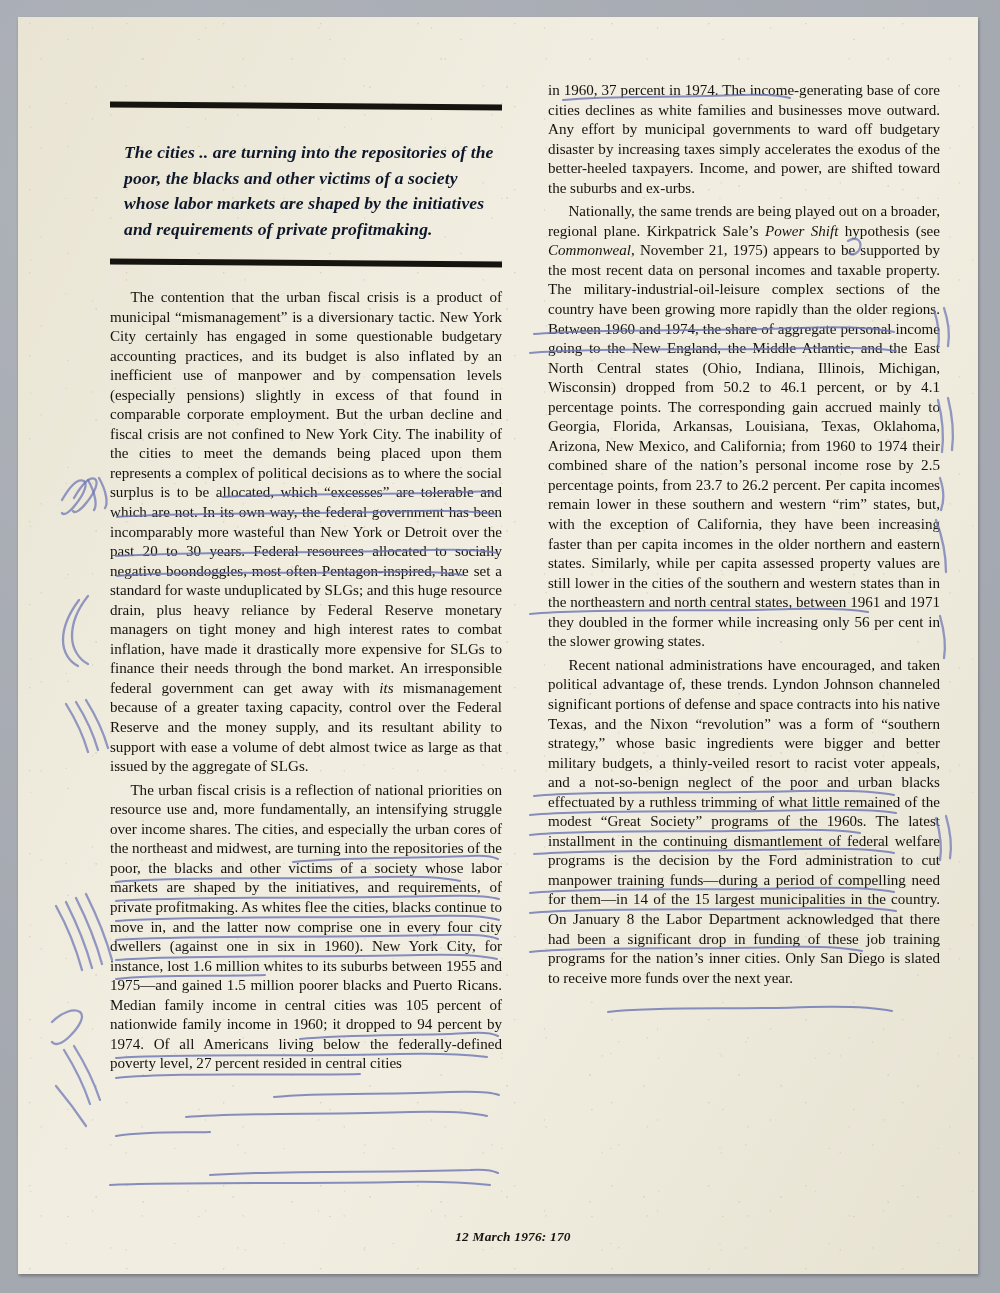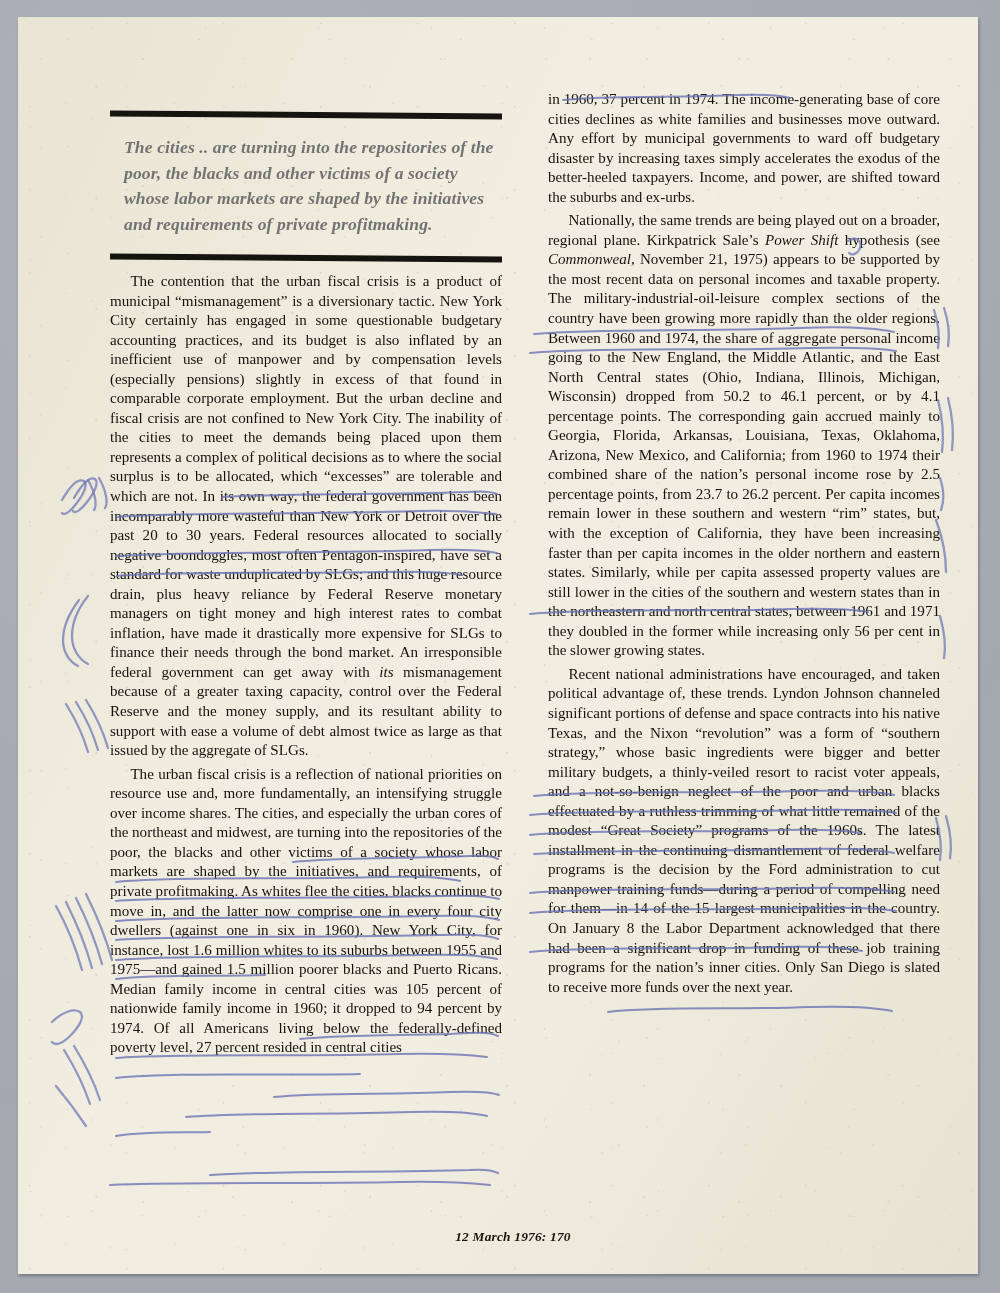--- a/index.html
+++ b/index.html
@@ -67,58 +67,58 @@
   #content {
     position: absolute;
     left: 92px;
     top: 56px;
     width: 830px;
     height: 1140px;
   }
 
   .column {
     position: absolute;
-    top: 17px;
+    top: 8px;
     width: 392px;
   }
   #col-left  { left: 0; }
   #col-right { left: 438px; }
 
   .rule {
     height: 6px;
     background: #16140f;
     transform: skewY(0.45deg);
     margin: 0;
   }
   #rule-top    { margin-top: 22px; }
   #rule-bottom { margin-top: 14px; }
 
   .pullquote {
     font-family: "Liberation Serif", serif;
     font-weight: bold;
     font-style: italic;
     font-size: 17.6px;
     line-height: 25.5px;
-    color: #737373;
-    padding: 17px 6px 4px 14px;
+    color: #0f172a;
+    padding: 31px 6px 4px 14px;
     letter-spacing: 0.1px;
   }
 
   p.body {
     margin: 0;
     font-size: 15.1px;
     line-height: 19.55px;
     color: #14120d;
     text-align: justify;
     text-indent: 1.35em;
     hyphens: none;
     word-spacing: -0.2px;
   }
   p.body.first { text-indent: 1.35em; }
-  .col-body { padding-top: 11px; }
+  .col-body { padding-top: 22px; }
   #col-right .col-body { padding-top: 0; }
   p.body + p.body { margin-top: 4px; }
 
   i { font-style: italic; }
 
   
   #footer-line {
     position: absolute;
     left: 80px;
     top: 1212px;

